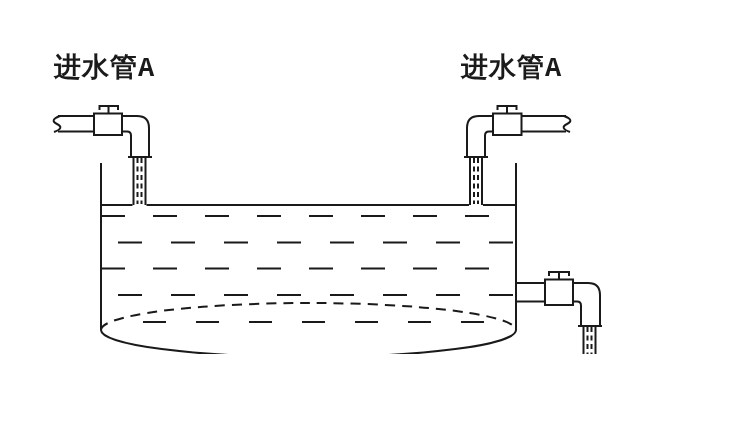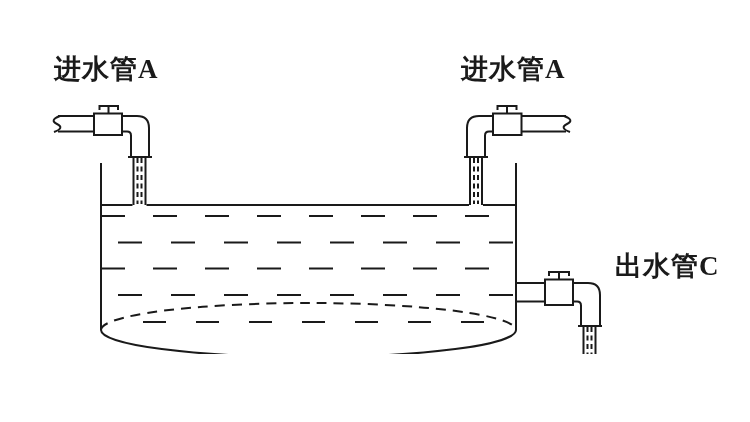--- a/index.html
+++ b/index.html
@@ -5,21 +5,21 @@
   :root{
     --line-color:#1a1a1a;
     --bg-color:#ffffff;
   }
   html,body{margin:0;padding:0;background:var(--bg-color);}
   .canvas{
     position:relative;
     width:750px;height:354px;
     background:var(--bg-color);
     overflow:hidden;
-    font-family:Liberation Serif, serif;
+    font-family:Liberation Mono, monospace;
   }
   .diagram-svg{position:absolute;left:0;top:0;}
   .diagram-svg path,
   .diagram-svg line{
     stroke:var(--line-color);
     stroke-width:2;
     fill:none;
     stroke-linecap:butt;
   }
   .diagram-svg rect.valve{
@@ -118,15 +118,14 @@
       <line x1="583.5" y1="326" x2="583.5" y2="370"></line>
       <line x1="595.5" y1="326" x2="595.5" y2="370"></line>
       <line x1="587.5" y1="327" x2="587.5" y2="368" stroke-dasharray="5 3.5"></line>
       <line x1="591.5" y1="327" x2="591.5" y2="368" stroke-dasharray="5 3.5"></line>
       <path d="M583.5,370 C585,376 588,377 590,374 C592,371 594.5,373 595.5,369"></path>
     </g>
   </svg>
 
   <div class="pipe-label label-a">进水管A</div>
   <div class="pipe-label label-b">进水管A</div>
-  <div class="pipe-label label-c">出水管C</div>
 
 </div>
 
 </body></html>

